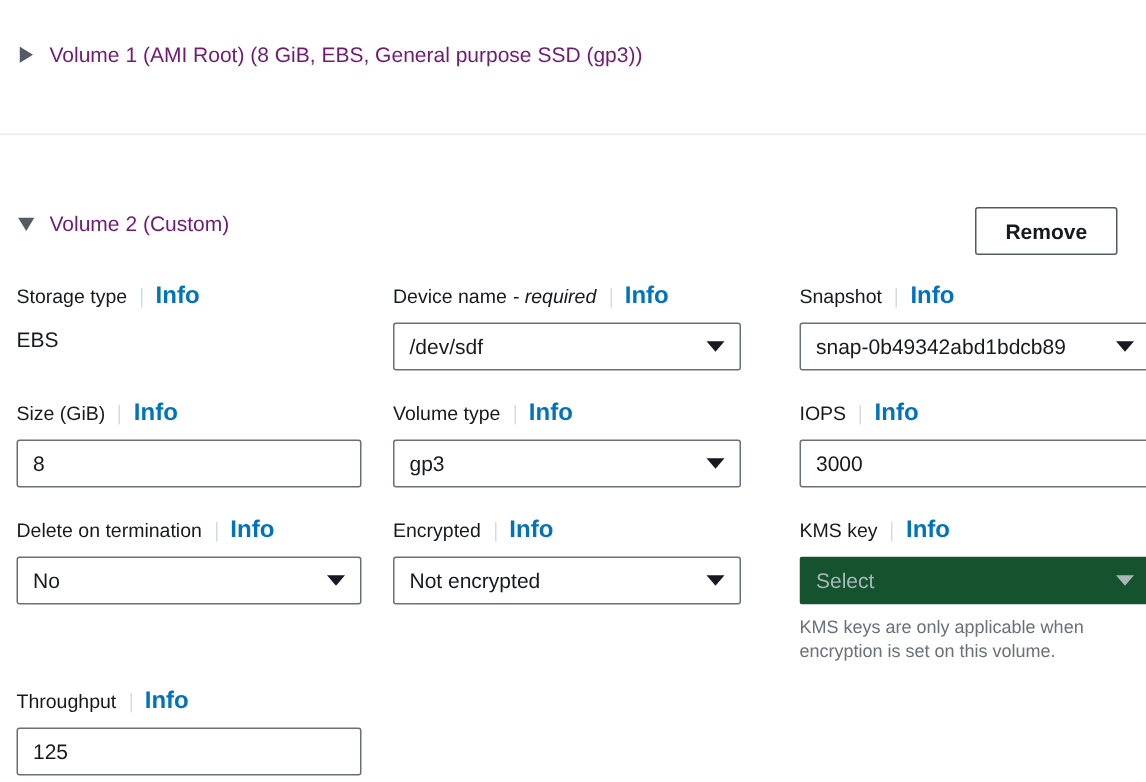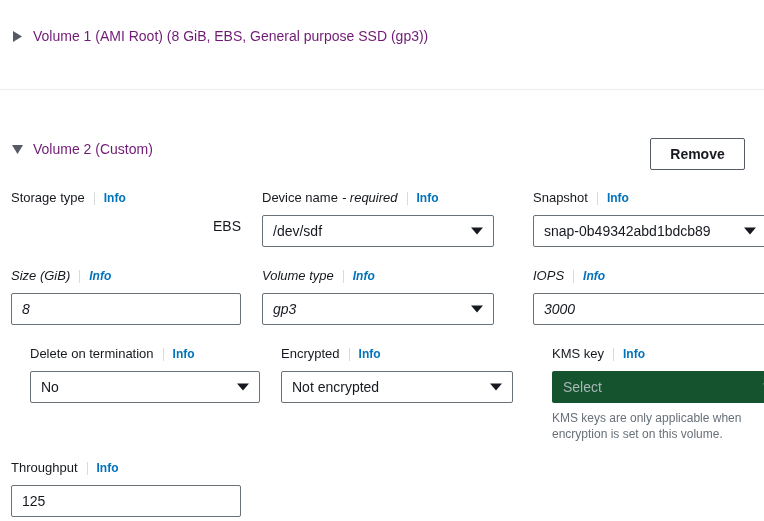--- a/index.html
+++ b/index.html
@@ -68,27 +68,27 @@
     font-family: "Liberation Sans", sans-serif;
     font-size: 14px;
     font-weight: bold;
     cursor: pointer;
     padding: 0;
     line-height: 30px;
   }
 
   
   .field { position: absolute; }
-  .col1 { left: 11px;  width: 230px; text-align: right; }
+  .col1 { left: 11px;  width: 230px; }
   .col2 { left: 262px; width: 232px; }
   .col3 { left: 533px; width: 234px; }
 
   .row1 { top: 190px; }
-  .row2 { top: 268px; font-style: italic; }
-  .row3 { top: 346px; margin-left: 19px; }
+  .row2 { top: 268px; }
+  .row3 { top: 346px; }
   .row4 { top: 460px; }
 
   .field-label {
     display: flex;
     align-items: center;
     font-size: 13px;
     color: #16191f;
     line-height: 16px;
     white-space: nowrap;
     margin-bottom: 9px;
@@ -100,21 +100,21 @@
   .label-sep {
     display: inline-block;
     width: 1px;
     height: 13px;
     background: #d5dbdb;
     margin: 0 9px;
     flex: none;
   }
   .info-link {
     color: #0073bb;
-    font-size: 12px;
+    font-size: 16px;
     font-weight: bold;
     text-decoration: none;
     cursor: pointer;
     line-height: 16px;
   }
 
   .static-value {
     font-size: 14px;
     color: #16191f;
     line-height: 18px;

